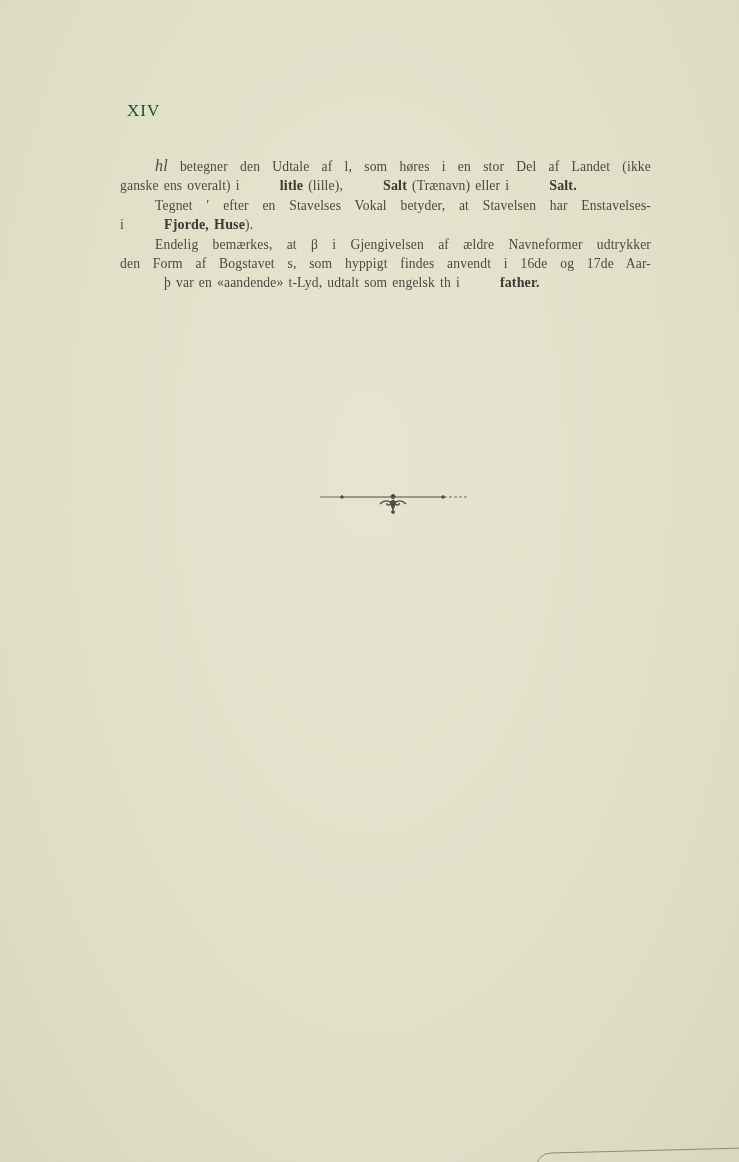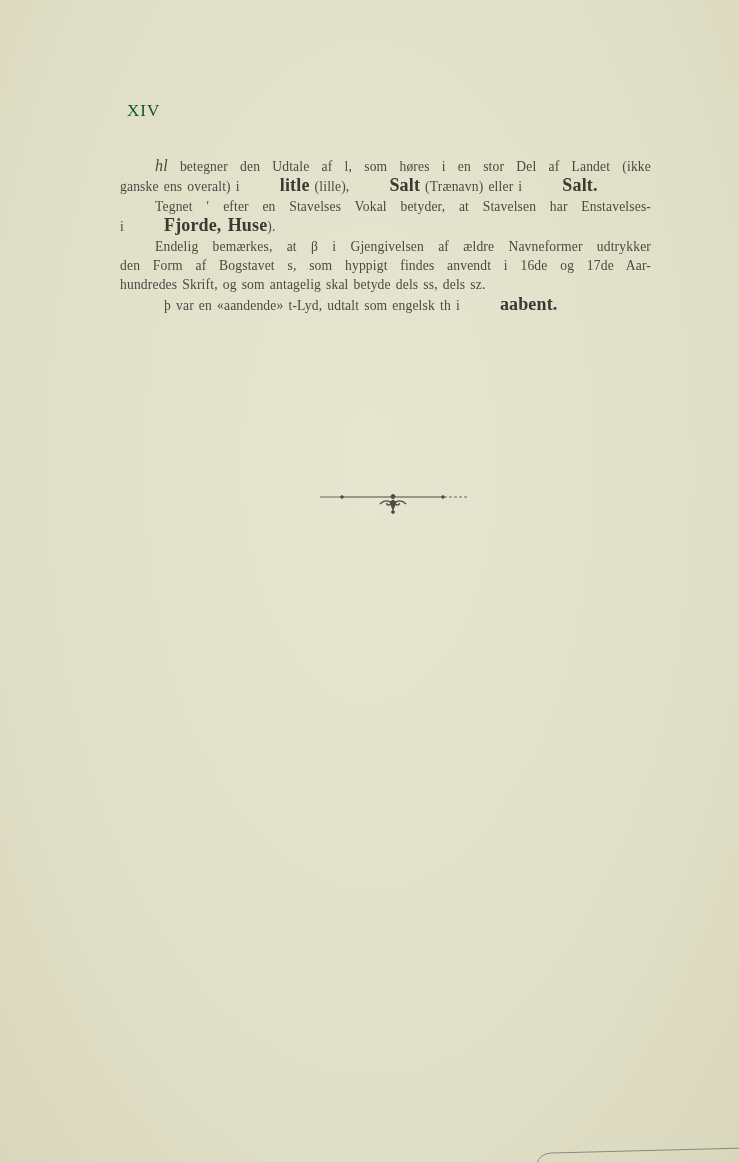--- a/index.html
+++ b/index.html
@@ -47,21 +47,21 @@
     .indent {
       padding-left: 35px;
     }
     .item {
       padding-left: 44px;
       text-align-last: left;
     }
     b {
       font-weight: bold;
       color: #3a3a33;
-      font-size: 18px;
+      font-size: 14px;
       padding-left: 35px;
     }
     i.hl {
       font-style: italic;
       font-size: 16px;
     }
     .ornament {
       position: absolute;
       left: 320px;
       top: 488px;
@@ -84,24 +84,23 @@
 <div class="body-text">
 
   <span class="line indent"><i class="hl">hl</i> <span>betegner den Udtale af l, som høres i en stor Del af Landet (ikke</span></span>
   <span class="line last"><span>ganske ens overalt) i </span><b>litle</b><span> (lille), </span><b>Salt</b><span> (Trænavn) eller i </span><b>Salt.</b></span>
 
   <span class="line indent">Tegnet ′ efter en Stavelses Vokal betyder, at Stavelsen har Enstavelses-</span>
   <span class="line last"><span>i </span><b>Fjorde, Huse</b><span>).</span></span>
 
   <span class="line indent">Endelig bemærkes, at β i Gjengivelsen af ældre Navneformer udtrykker</span>
   <span class="line">den Form af Bogstavet s, som hyppigt findes anvendt i 16de og 17de Aar-</span>
-  <span class="line last">hundredes Skrift, og som antagelig skal betyde dels ss, dels sz.</span>
 
 
-  <span class="line item"><span>þ</span><span> var en «aandende» t-Lyd, udtalt som engelsk th i </span><b>aabent.</b></span>
+  <span class="line item"><span>þ</span><span> var en «aandende» t-Lyd, udtalt som engelsk th i </span><b>father.</b></span>
 </div>
 
 <svg class="ornament" viewBox="0 0 150 30" xmlns="http://www.w3.org/2000/svg">
   <g stroke="#4d4d44" fill="#4d4d44">
     <line x1="0" y1="9" x2="22" y2="9" stroke-width="0.8"></line>
     <circle cx="22" cy="9" r="1.3"></circle>
     <line x1="23" y1="9" x2="72" y2="9" stroke-width="1"></line>
     <circle cx="73" cy="8.5" r="2"></circle>
     <line x1="74" y1="9" x2="122" y2="9" stroke-width="1"></line>
     <circle cx="123" cy="9" r="1.3"></circle>

